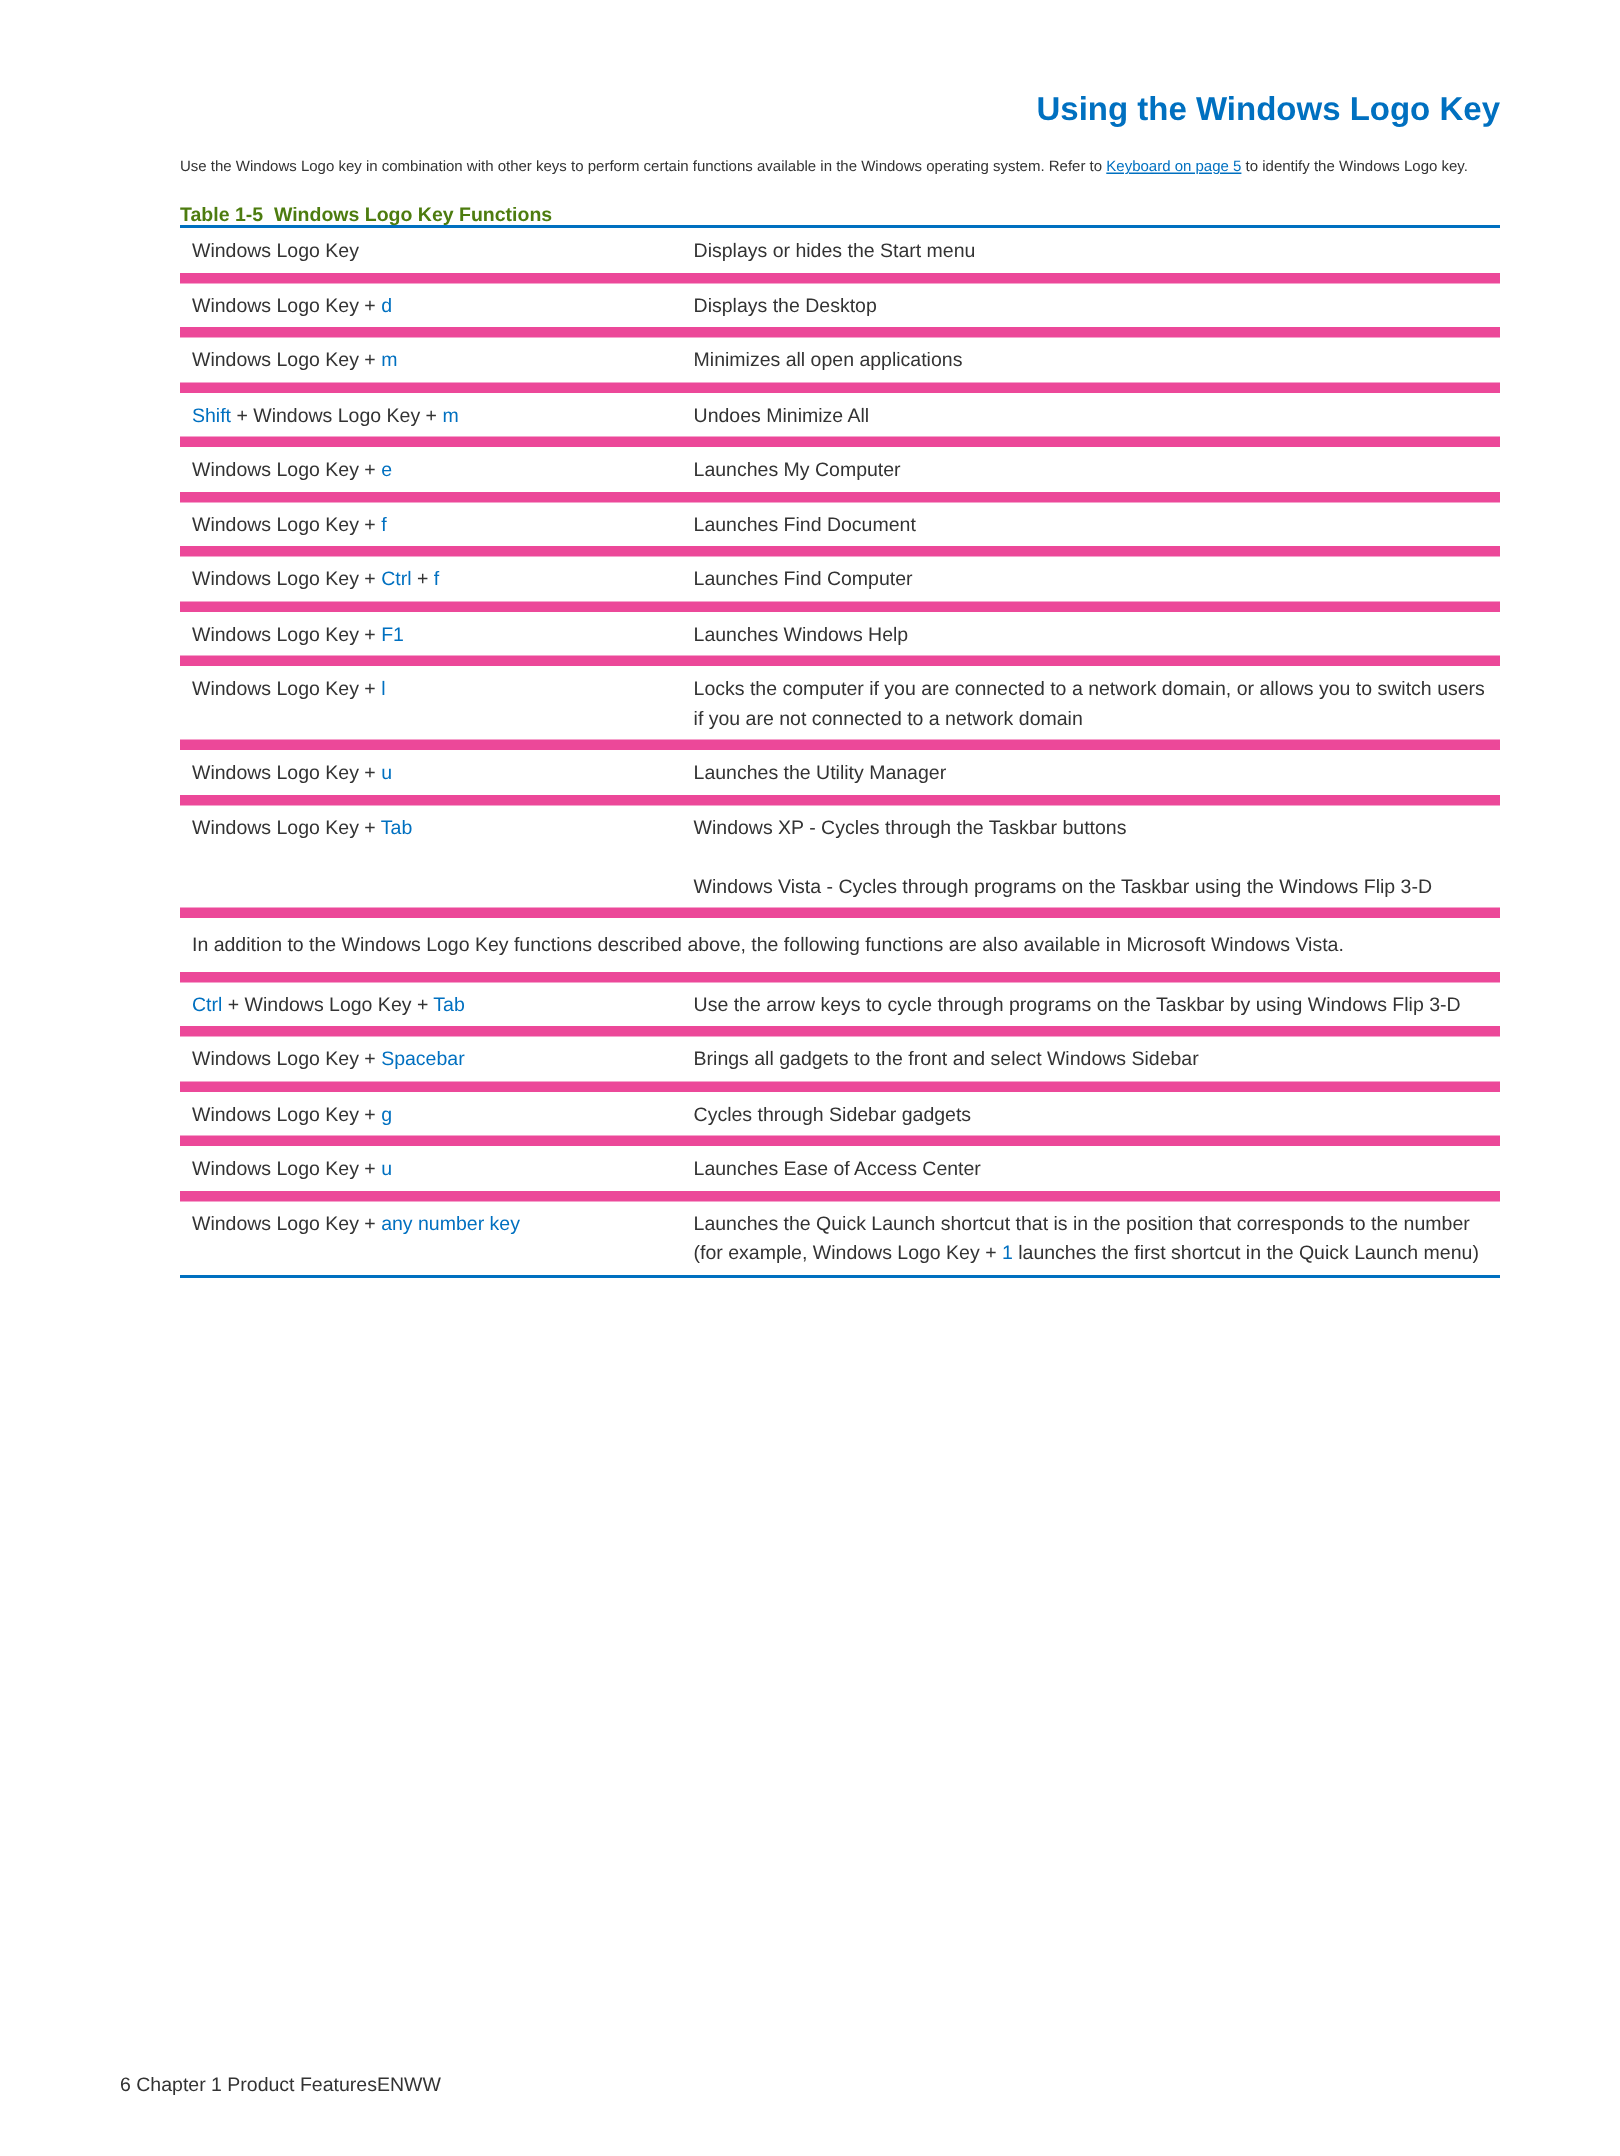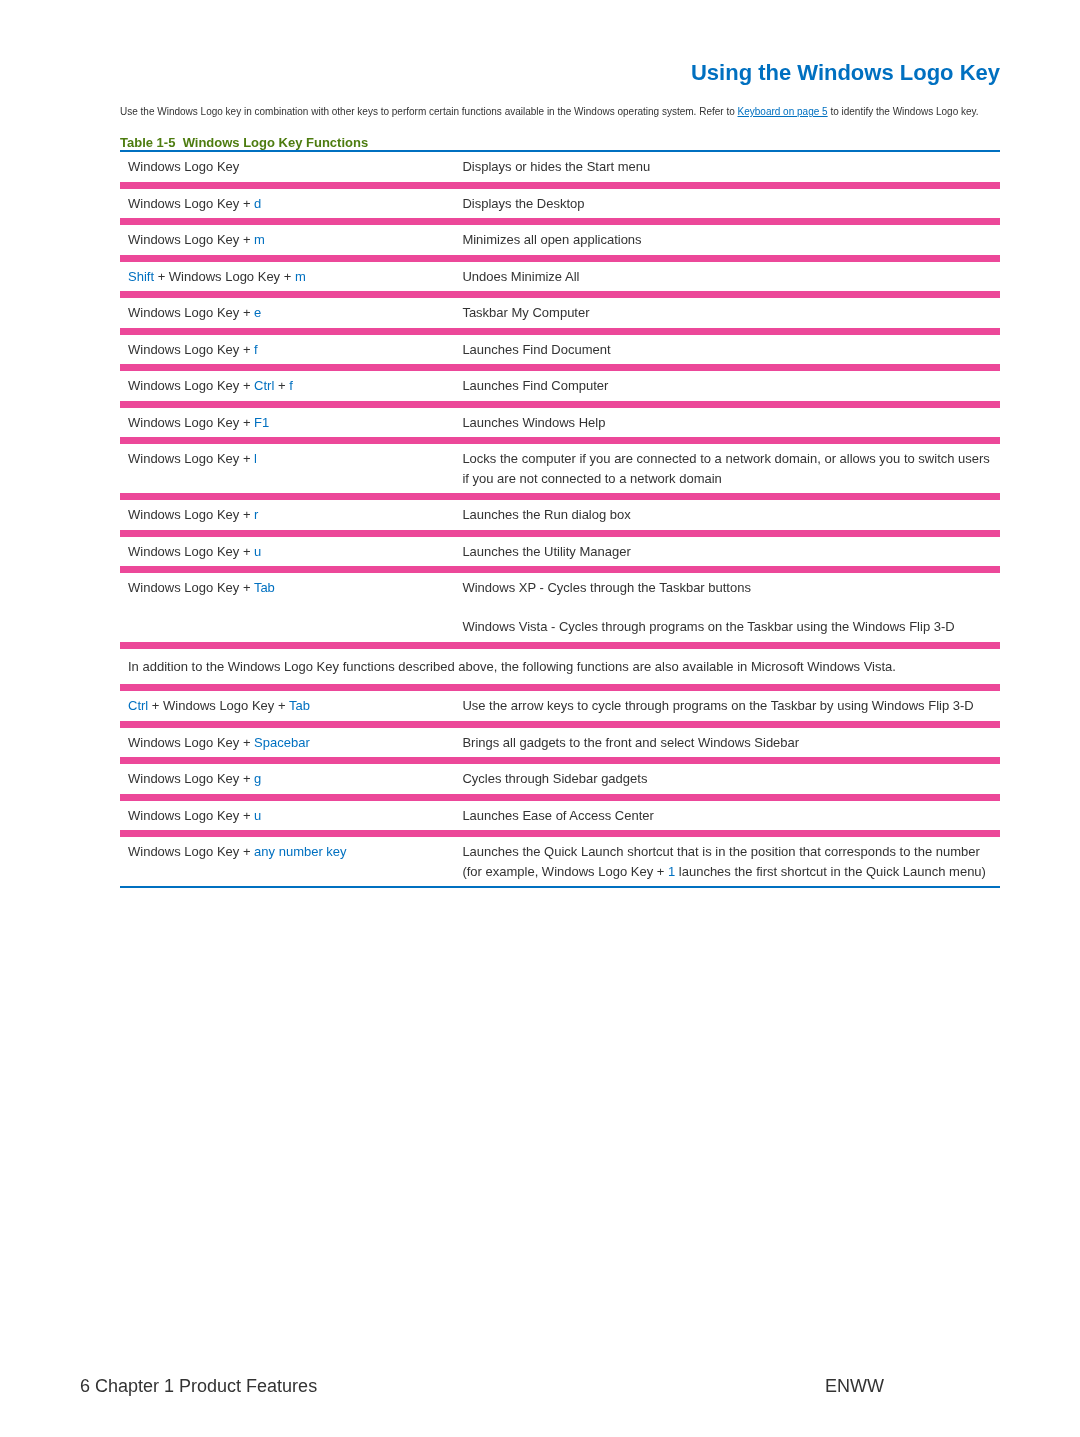--- a/index.html
+++ b/index.html
@@ -75,23 +75,22 @@
     .link-blue {
       color: #0070c0;
     }
     .footer {
       position: absolute;
       bottom: 40px;
       left: 0;
       right: 0;
       width: 964px;
       display: flex;
-      justify-content: space-between;
       padding: 0 80px;
-      font-size: 18px;
+      font-size: 13px;
       color: #333;
     }
   </style>
 </head>
 <body>
 
 <h1 class="page-title">Using the Windows Logo Key</h1>
 
 <p class="intro-text">
   <span>Use the Windows Logo key in combination with other keys to perform certain functions available in the Windows operating system. Refer to </span><a href="#">Keyboard on page 5</a><span> to identify the Windows Logo key.</span>
@@ -119,21 +118,21 @@
     <td class="col-val">Minimizes all open applications</td>
   </tr>
 
   <tr>
     <td class="col-key"><span class="link-blue">Shift</span> + Windows Logo Key + <span class="link-blue">m</span></td>
     <td class="col-val">Undoes Minimize All</td>
   </tr>
 
   <tr>
     <td class="col-key">Windows Logo Key + <span class="link-blue">e</span></td>
-    <td class="col-val">Taskbar My Computer</td>
+    <td class="col-val">Launches My Computer</td>
   </tr>
 
   <tr>
     <td class="col-key">Windows Logo Key + <span class="link-blue">f</span></td>
     <td class="col-val">Launches Find Document</td>
   </tr>
 
   <tr>
     <td class="col-key">Windows Logo Key + <span class="link-blue">Ctrl</span> + <span class="link-blue">f</span></td>
     <td class="col-val">Launches Find Computer</td>
@@ -142,24 +141,20 @@
   <tr>
     <td class="col-key">Windows Logo Key + <span class="link-blue">F1</span></td>
     <td class="col-val">Launches Windows Help</td>
   </tr>
 
   <tr>
     <td class="col-key">Windows Logo Key + <span class="link-blue">l</span></td>
     <td class="col-val">Locks the computer if you are connected to a network domain, or allows you to switch users if you are not connected to a network domain</td>
   </tr>
 
-  <tr>
-    <td class="col-key">Windows Logo Key + <span class="link-blue">r</span></td>
-    <td class="col-val">Launches the Run dialog box</td>
-  </tr>
 
   <tr>
     <td class="col-key">Windows Logo Key + <span class="link-blue">u</span></td>
     <td class="col-val">Launches the Utility Manager</td>
   </tr>
 
   <tr>
     <td class="col-key">Windows Logo Key + <span class="link-blue">Tab</span></td>
     <td class="col-val">
       Windows XP - Cycles through the Taskbar buttons<br><br>

